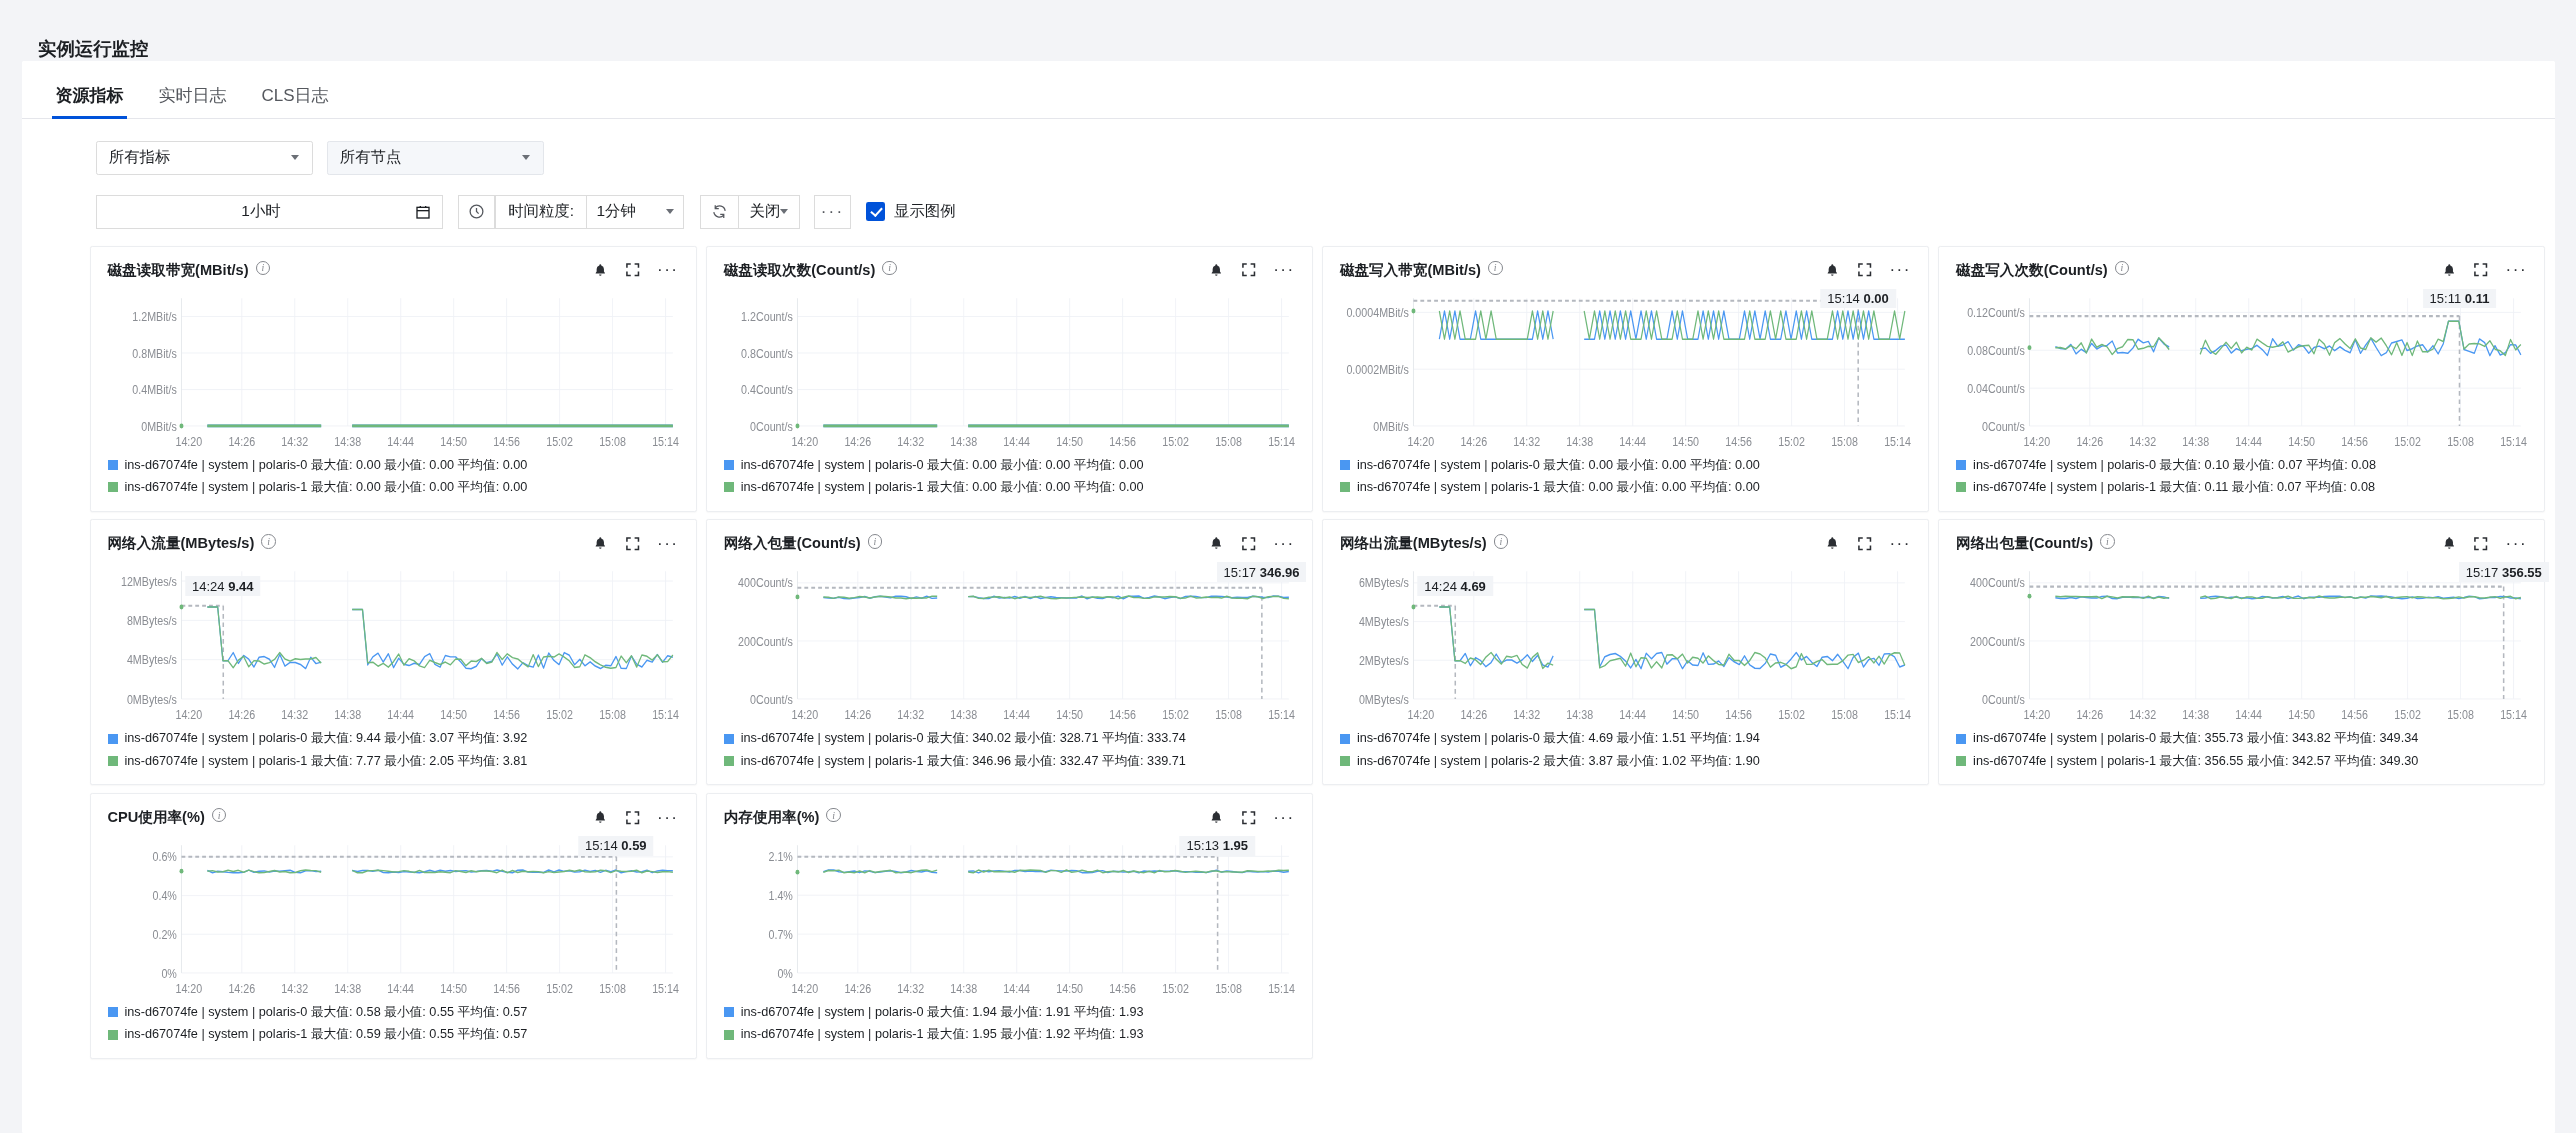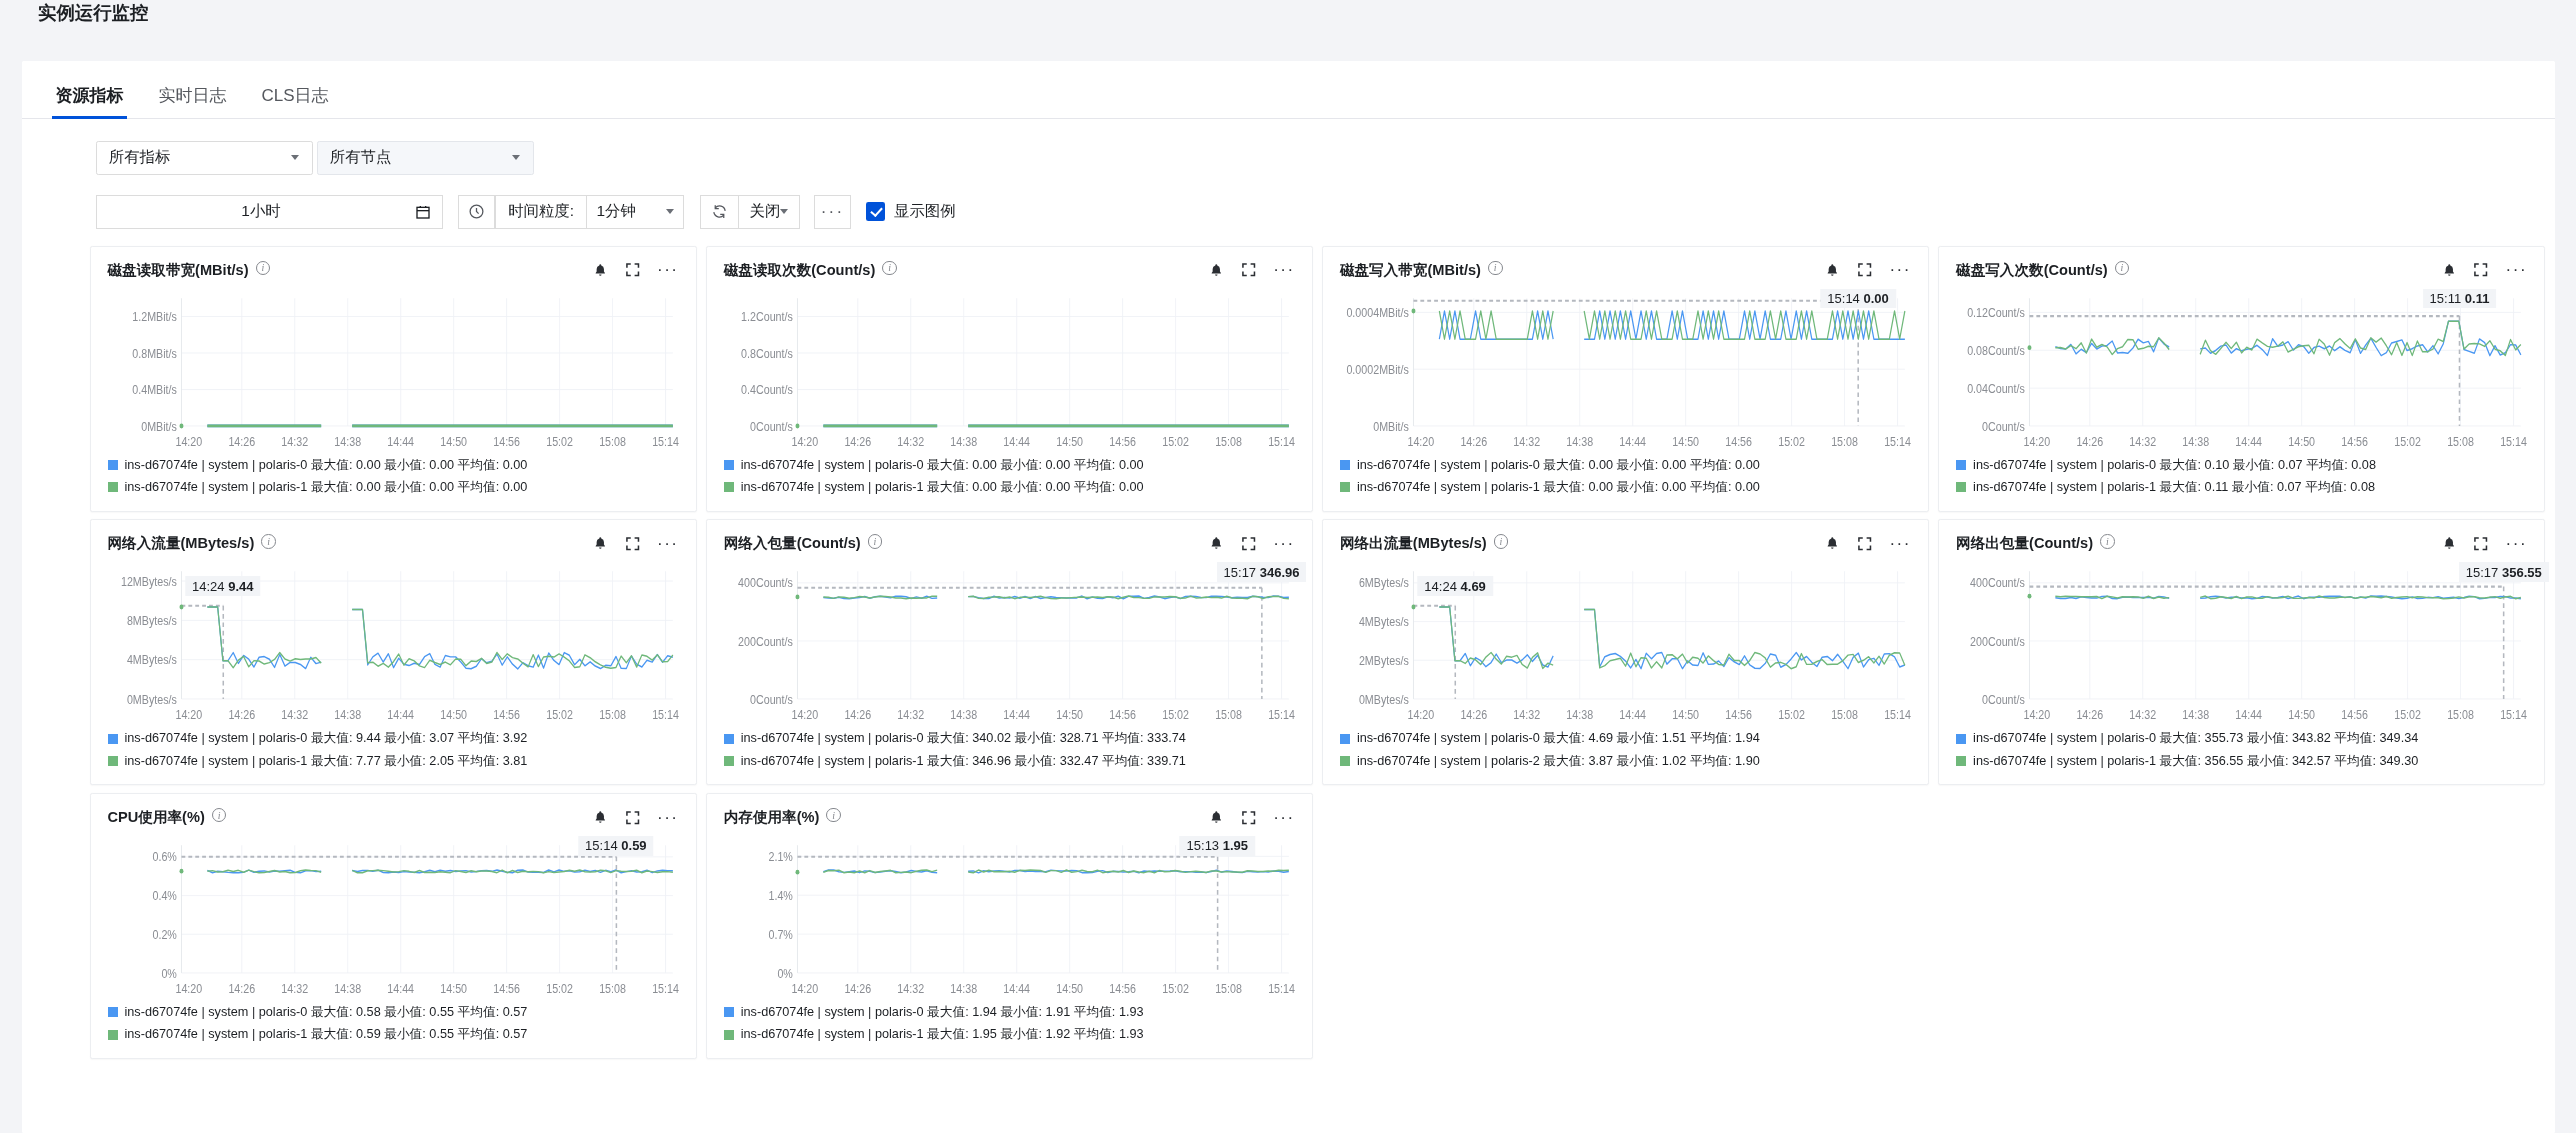--- a/index.html
+++ b/index.html
@@ -5,21 +5,21 @@
   * { box-sizing: border-box; margin: 0; padding: 0; }
   html, body {
     width: 2576px; height: 1134px;
     background: #f3f4f7;
     font-family: "Liberation Sans", "DejaVu Sans", sans-serif;
     overflow: hidden;
   }
   
   .page-header {
     height: 61px;
-    display: flex; align-items: flex-start;
+    display: flex; align-items: flex-end;
     padding-left: 38px;
     background: #f3f4f7;
   }
   .page-title { font-size: 18.4px; font-weight: bold; color: #1c1f23; }
 
   
   .panel {
     margin: 0 21.5px 0 21.5px;
     background: #ffffff;
     min-height: 1072px;
@@ -45,21 +45,21 @@
   .tab.active::after {
     content: ""; position: absolute;
     left: -3.8px; right: -3.8px; bottom: -0.8px; height: 3.1px;
     background: #0052d9;
   }
 
   
   .filter-row {
     display: flex; align-items: center;
     padding: 21.5px 0 0 74px;
-    gap: 4px;
+    gap: 14px;
   }
   .select-box {
     width: 217px; height: 34px;
     border: 0.8px solid #dcdcdc;
     background: #fff;
     display: flex; align-items: center; justify-content: space-between;
     padding: 0 12.3px;
     font-size: 15.4px; color: #1c1f23;
     border-radius: 2.3px;
     cursor: pointer;

